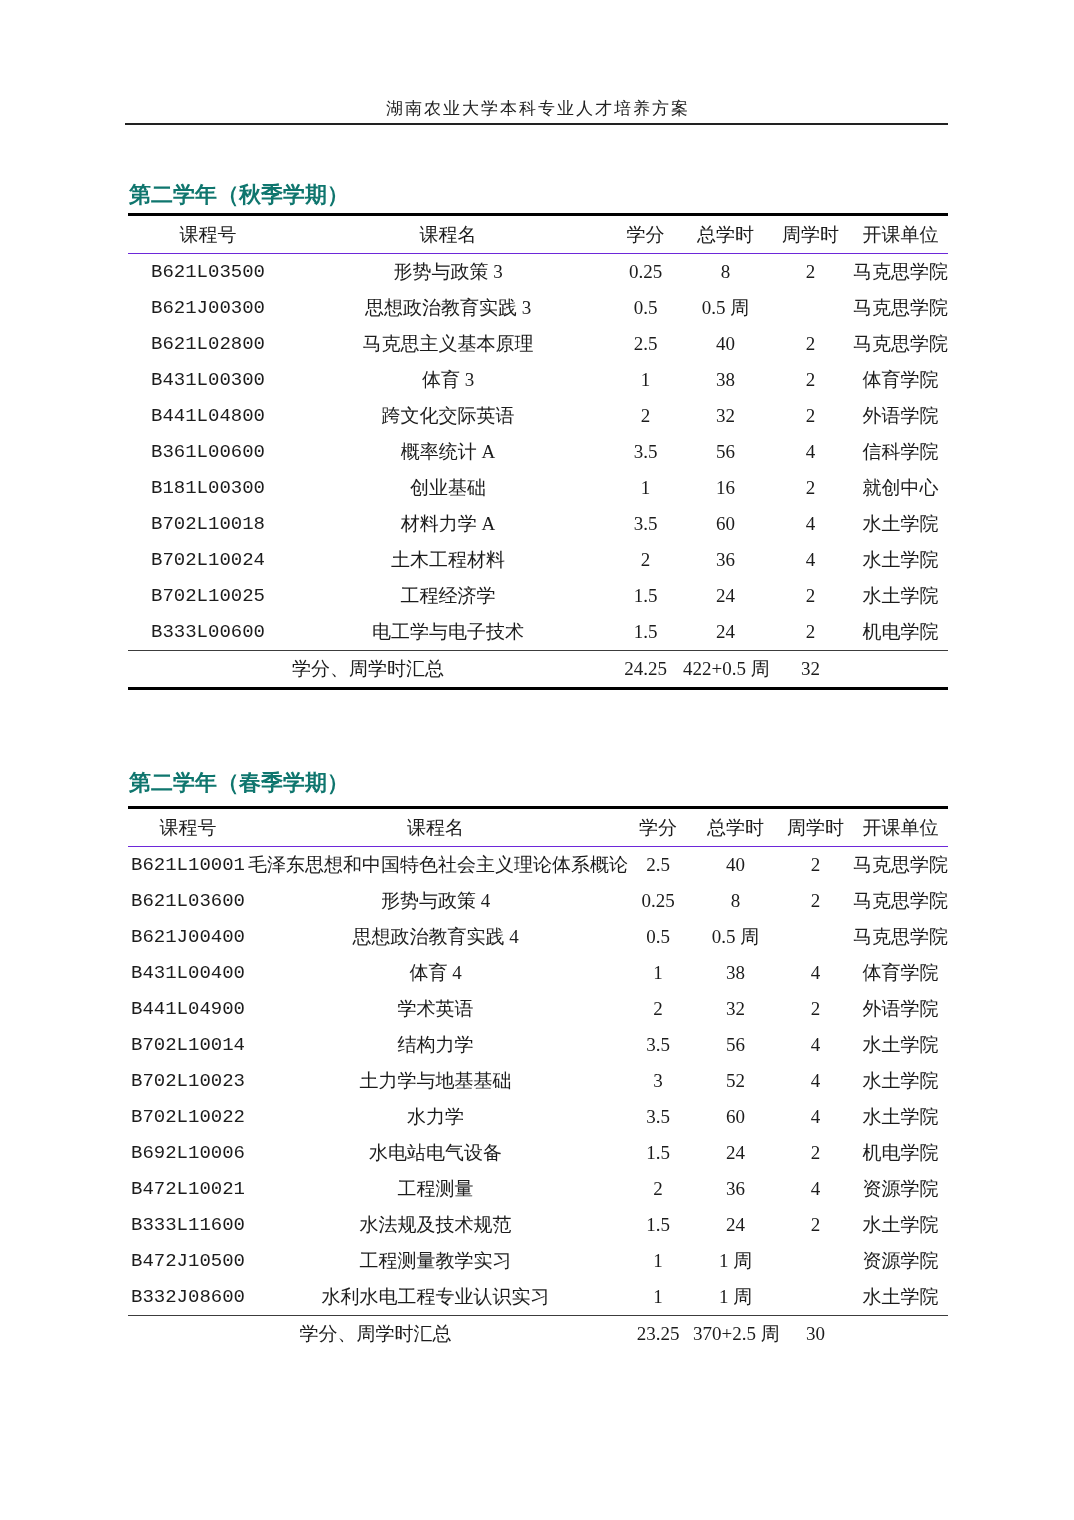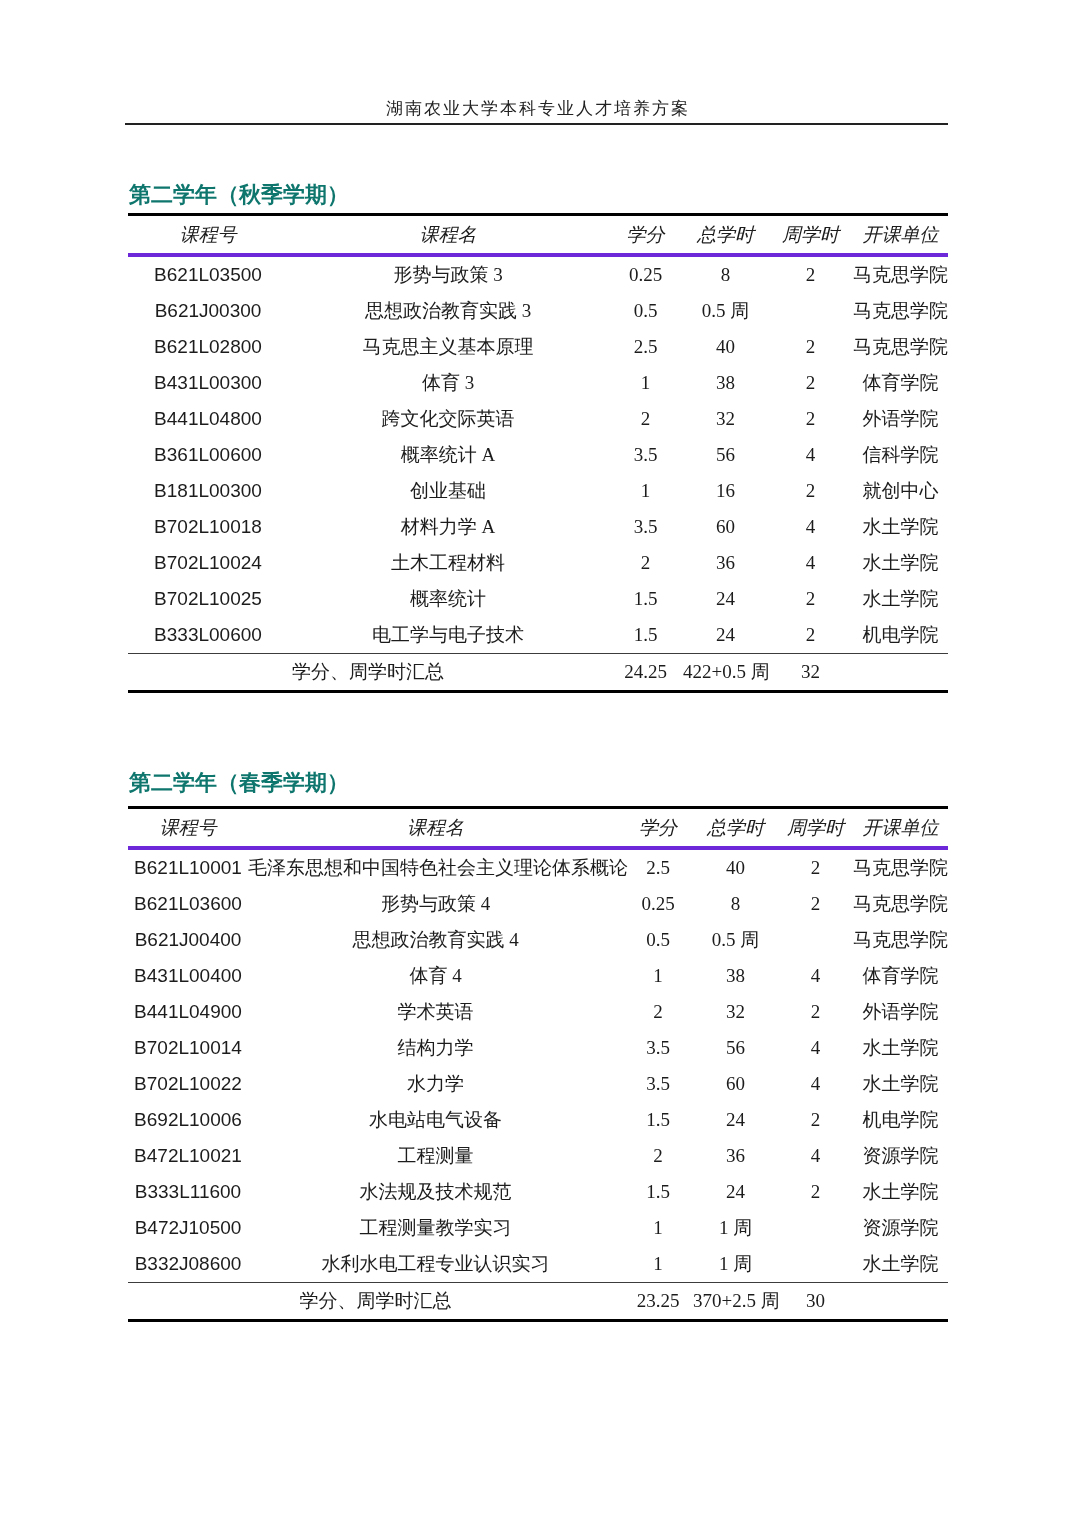--- a/index.html
+++ b/index.html
@@ -52,31 +52,30 @@
 
   .course-table th, .course-table td {
     padding: 0;
     text-align: center;
     vertical-align: middle;
     white-space: nowrap;
     font-weight: normal;
   }
   .course-table thead th {
     height: 37px;
-    border-bottom: 4px solid #6d28d9;
+    border-bottom: 1px solid #6d28d9;
     font-family: "Liberation Serif", serif;
-    font-style: italic;
   }
   .course-table tbody td { height: 36px; }
   .course-table tfoot td {
     height: 36px;
     border-top: 1px solid #3c3c3c;
     font-family: "Liberation Serif", serif;
   }
-  .course-code-cell { font-family: Liberation Sans, sans-serif; }
+  .course-code-cell { font-family: Liberation Mono, monospace; }
   .course-name-cell, .credits-cell, .total-hours-cell,
   .weekly-hours-cell, .unit-cell, .summary-label-cell {
     font-family: "Liberation Serif", serif;
   }
   .course-name-cell.heiti { font-family: "Liberation Sans", sans-serif; }
 
   
   #fall-table col.c1 { width: 160px; }
   #fall-table col.c2 { width: 320px; }
   #fall-table col.c3 { width: 75px;  }
@@ -196,21 +195,21 @@
         <tr>
           <td class="course-code-cell">B702L10024</td>
           <td class="course-name-cell">土木工程材料</td>
           <td class="credits-cell">2</td>
           <td class="total-hours-cell">36</td>
           <td class="weekly-hours-cell">4</td>
           <td class="unit-cell">水土学院</td>
         </tr>
         <tr>
           <td class="course-code-cell">B702L10025</td>
-          <td class="course-name-cell">概率统计</td>
+          <td class="course-name-cell">工程经济学</td>
           <td class="credits-cell">1.5</td>
           <td class="total-hours-cell">24</td>
           <td class="weekly-hours-cell">2</td>
           <td class="unit-cell">水土学院</td>
         </tr>
         <tr>
           <td class="course-code-cell">B333L00600</td>
           <td class="course-name-cell heiti">电工学与电子技术</td>
           <td class="credits-cell">1.5</td>
           <td class="total-hours-cell">24</td>
@@ -293,20 +292,28 @@
         </tr>
         <tr>
           <td class="course-code-cell">B702L10014</td>
           <td class="course-name-cell">结构力学</td>
           <td class="credits-cell">3.5</td>
           <td class="total-hours-cell">56</td>
           <td class="weekly-hours-cell">4</td>
           <td class="unit-cell">水土学院</td>
         </tr>
         <tr>
+          <td class="course-code-cell">B702L10023</td>
+          <td class="course-name-cell">土力学与地基基础</td>
+          <td class="credits-cell">3</td>
+          <td class="total-hours-cell">52</td>
+          <td class="weekly-hours-cell">4</td>
+          <td class="unit-cell">水土学院</td>
+        </tr>
+        <tr>
           <td class="course-code-cell">B702L10022</td>
           <td class="course-name-cell">水力学</td>
           <td class="credits-cell">3.5</td>
           <td class="total-hours-cell">60</td>
           <td class="weekly-hours-cell">4</td>
           <td class="unit-cell">水土学院</td>
         </tr>
         <tr>
           <td class="course-code-cell">B692L10006</td>
           <td class="course-name-cell">水电站电气设备</td>

